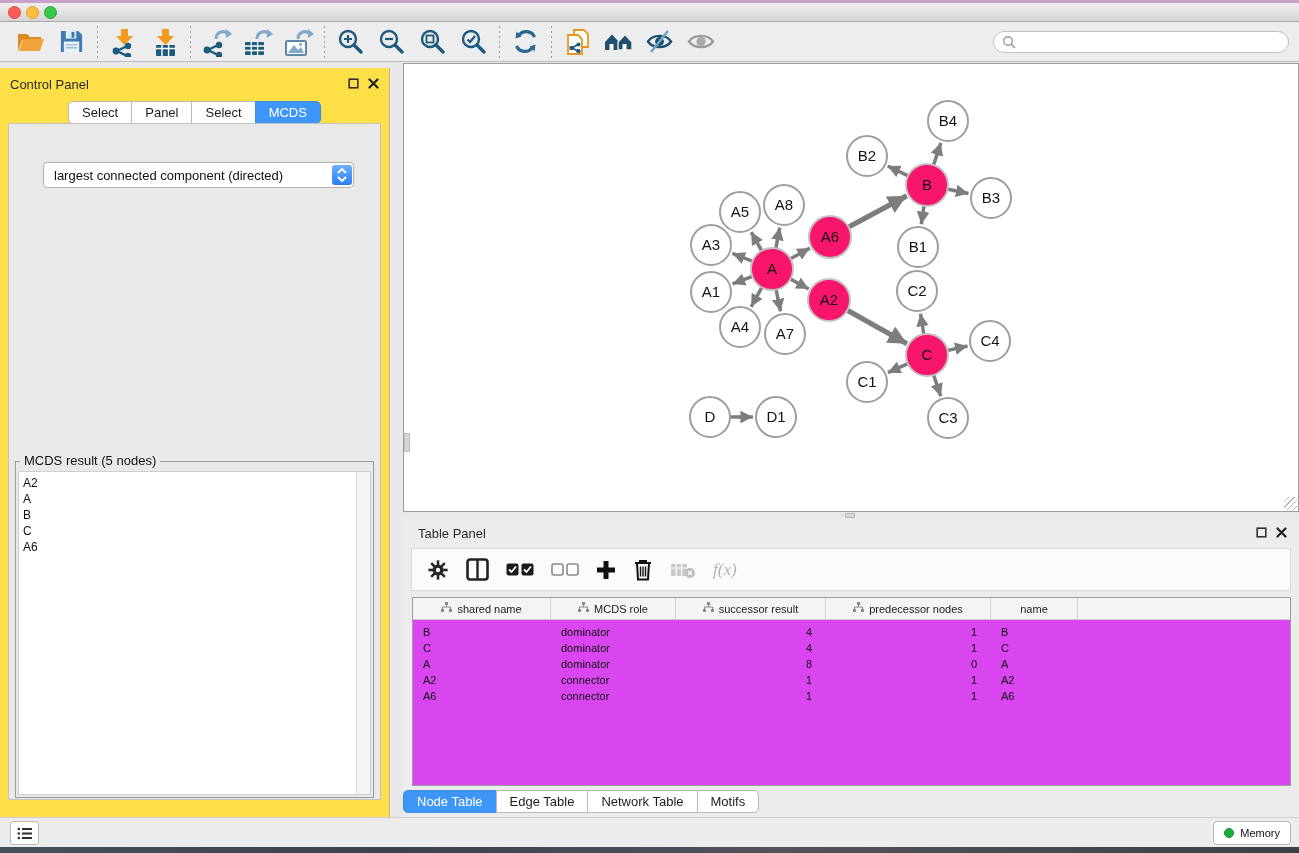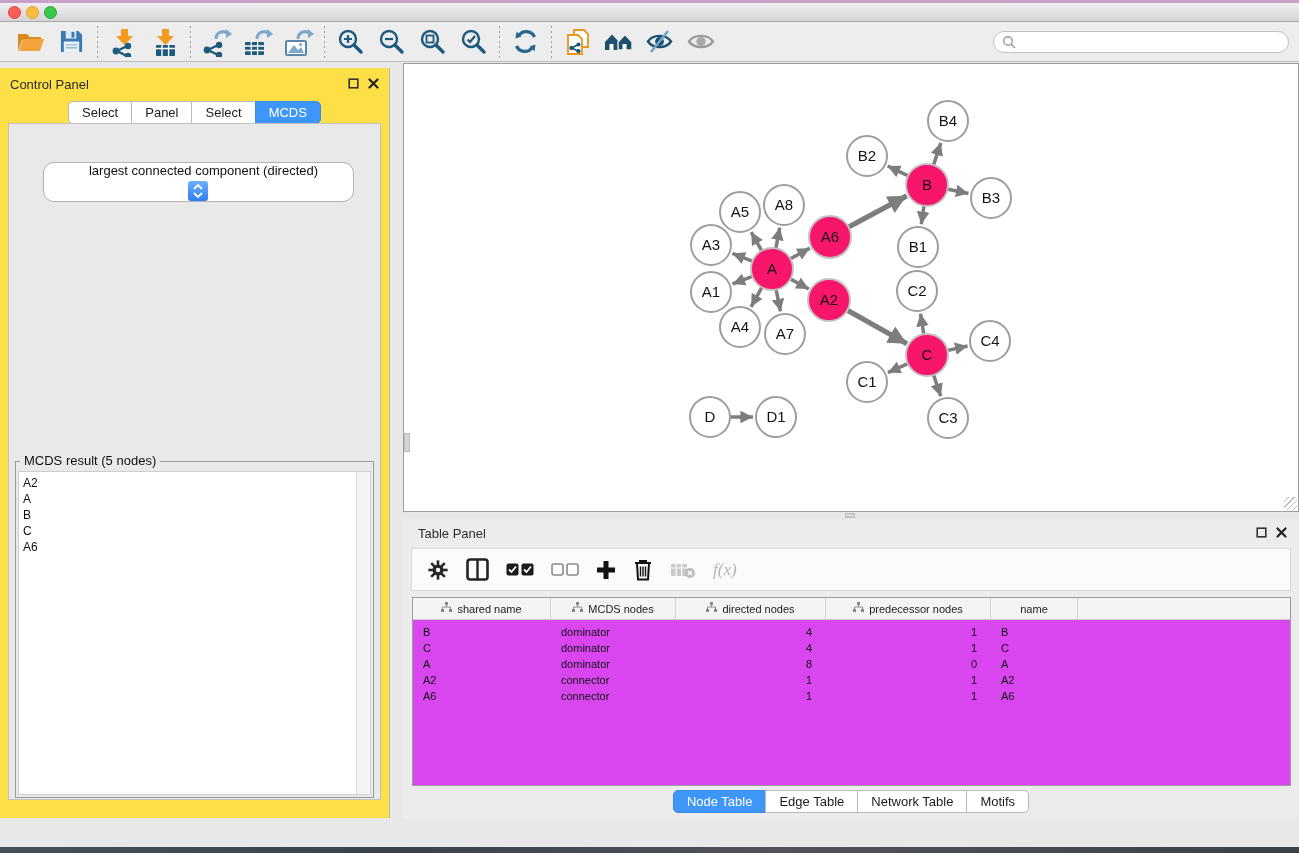--- a/index.html
+++ b/index.html
@@ -32,22 +32,22 @@
   .panel-btns{position:absolute;top:10px;right:10px;display:flex;gap:9px;align-items:center;}
   .cp-tabs{position:absolute;top:33px;left:0;right:0;display:flex;justify-content:center;}
   .seg{padding:3px 13px;background:#fff;border:1px solid #b9b9b9;margin-left:-1px;
     font-size:13px;color:#1c1c1c;cursor:default;}
   .seg:first-child{border-radius:5px 0 0 5px;margin-left:0;}
   .seg:last-child{border-radius:0 5px 5px 0;}
   .seg-active{background:#3e97f8;border-color:#3a8bે5;border-color:#3a8be5;color:#fff;}
   .cp-content{position:absolute;top:55px;left:8px;right:8px;bottom:18px;
     background:#e9e9e9;border:1px solid #c2c2c2;}
   .opt-label{position:absolute;top:14px;left:0;right:0;text-align:center;font-size:13px;color:#111;}
-  .dd{position:absolute;left:34px;right:26px;top:38px;height:40px;background:#fff;
-    border:1px solid #b2b2b2;border-radius:11px;display:flex;align-items:center;box-sizing:border-box;flex-direction:column;}
+  .dd{position:absolute;left:34px;right:26px;top:38px;height:26px;background:#fff;
+    border:1px solid #b2b2b2;border-radius:4px;display:flex;align-items:center;box-sizing:border-box;}
   .dd-text{flex:1;padding-left:10px;font-size:13px;color:#111;white-space:nowrap;overflow:hidden;}
   .dd-stepper{width:20px;height:20px;border-radius:3px;margin-right:1px;flex:0 0 auto;
     background:linear-gradient(#6db1fb,#2e7ef0);display:flex;flex-direction:column;
     align-items:center;justify-content:center;gap:2px;}
   .btn-row{position:absolute;top:72px;left:0;right:0;display:flex;justify-content:center;gap:14px;}
   .btn{background:linear-gradient(#ffffff,#f2f2f2);border:1px solid #b9b9b9;border-radius:5px;
     padding:3px 16px;font-size:13px;color:#111;}
   .result-group{position:absolute;left:6px;right:6px;top:337px;bottom:1px;
     border:1px solid #9a9a9a;background:#e9e9e9;}
   .result-legend{position:absolute;top:-9px;left:4px;background:#e9e9e9;padding:0 4px;
@@ -83,21 +83,21 @@
     border:1px solid #9c9c9c;overflow:hidden;}
   .thead{display:flex;height:21px;background:#f4f4f4;border-bottom:1px solid #c9c9c9;}
   .th{display:flex;align-items:center;justify-content:center;gap:5px;font-size:11px;color:#1c1c1c;
     border-right:1px solid #d6d6d6;box-sizing:border-box;flex:0 0 auto;}
   .th-fill{flex:1;border-right:none;}
   .tr{display:flex;height:16px;align-items:center;}
   .tbody{padding-top:4px;}
   .td{font-size:11px;color:#111;box-sizing:border-box;padding-left:10px;flex:0 0 auto;
     white-space:nowrap;overflow:hidden;}
   .td.num{text-align:right;padding-left:0;padding-right:14px;}
-  .tp-tabs{position:absolute;bottom:5px;left:0;right:0;display:flex;justify-content:center;}
+  .tp-tabs{position:absolute;bottom:5px;left:0;right:0;display:flex;justify-content:flex-start;}
   
   .statusbar{position:absolute;left:0;bottom:6px;height:29px;right:0;background:#ececec;
     border-top:1px solid #cfcfcf;}
   .sb-btn{position:absolute;left:10px;top:3px;width:27px;height:22px;background:#fff;
     border:1px solid #b9b9b9;border-radius:3px;display:flex;align-items:center;justify-content:center;}
   .mem-btn{position:absolute;right:8px;top:3px;height:22px;background:#fff;border:1px solid #b9b9b9;
     border-radius:4px;display:flex;align-items:center;gap:6px;padding:0 10px;font-size:11px;color:#111;}
   .mem-dot{width:10px;height:10px;border-radius:50%;background:#1faa3c;border:1px solid #178a30;box-sizing:border-box;}
   .wallpaper{position:absolute;bottom:0;left:0;right:0;height:6px;
     background:linear-gradient(90deg,#46505a,#39424d 30%,#52525a 60%,#3a4147);}
@@ -490,30 +490,30 @@
               </svg></span>
             <span>shared name</span>
           </div>
           <div class="th" style="width: 125px;">
             <span><svg width="11" height="11" viewBox="0 0 11 11">
                 <rect x="4" y="0" width="3" height="3" fill="#8a8a8a"></rect>
                 <rect x="0" y="7" width="3" height="3" fill="#8a8a8a"></rect>
                 <rect x="8" y="7" width="3" height="3" fill="#8a8a8a"></rect>
                 <path d="M5.5 3v2M1.5 7V5h8v2" stroke="#8a8a8a" fill="none"></path>
               </svg></span>
-            <span>MCDS nodes</span>
+            <span>MCDS role</span>
           </div>
           <div class="th" style="width: 150px;">
             <span><svg width="11" height="11" viewBox="0 0 11 11">
                 <rect x="4" y="0" width="3" height="3" fill="#8a8a8a"></rect>
                 <rect x="0" y="7" width="3" height="3" fill="#8a8a8a"></rect>
                 <rect x="8" y="7" width="3" height="3" fill="#8a8a8a"></rect>
                 <path d="M5.5 3v2M1.5 7V5h8v2" stroke="#8a8a8a" fill="none"></path>
               </svg></span>
-            <span>directed nodes</span>
+            <span>successor result</span>
           </div>
           <div class="th" style="width: 165px;">
             <span><svg width="11" height="11" viewBox="0 0 11 11">
                 <rect x="4" y="0" width="3" height="3" fill="#8a8a8a"></rect>
                 <rect x="0" y="7" width="3" height="3" fill="#8a8a8a"></rect>
                 <rect x="8" y="7" width="3" height="3" fill="#8a8a8a"></rect>
                 <path d="M5.5 3v2M1.5 7V5h8v2" stroke="#8a8a8a" fill="none"></path>
               </svg></span>
             <span>predecessor nodes</span>
           </div>
@@ -561,15 +561,33 @@
         </div>
     </div>
     <div class="tp-tabs">
         <div class="seg seg-active">Node Table</div>
         <div class="seg">Edge Table</div>
         <div class="seg">Network Table</div>
         <div class="seg">Motifs</div>
       </div>
   </div>
 
+  <div class="statusbar">
+    <div class="sb-btn">
+      <svg width="15" height="13" viewBox="0 0 15 13">
+        <g fill="#2e2e2e">
+          <circle cx="1.8" cy="2" r="1.3"></circle>
+            <rect x="5" y="1" width="10" height="2"></rect>
+          <circle cx="1.8" cy="6.5" r="1.3"></circle>
+            <rect x="5" y="5.5" width="10" height="2"></rect>
+          <circle cx="1.8" cy="11" r="1.3"></circle>
+            <rect x="5" y="10" width="10" height="2"></rect>
+        </g>
+      </svg>
+    </div>
+    <div class="mem-btn">
+      <span class="mem-dot"></span>
+      <span>Memory</span>
+    </div>
+  </div>
   <div class="wallpaper"></div>
 
 </div>
 
 </body></html>

